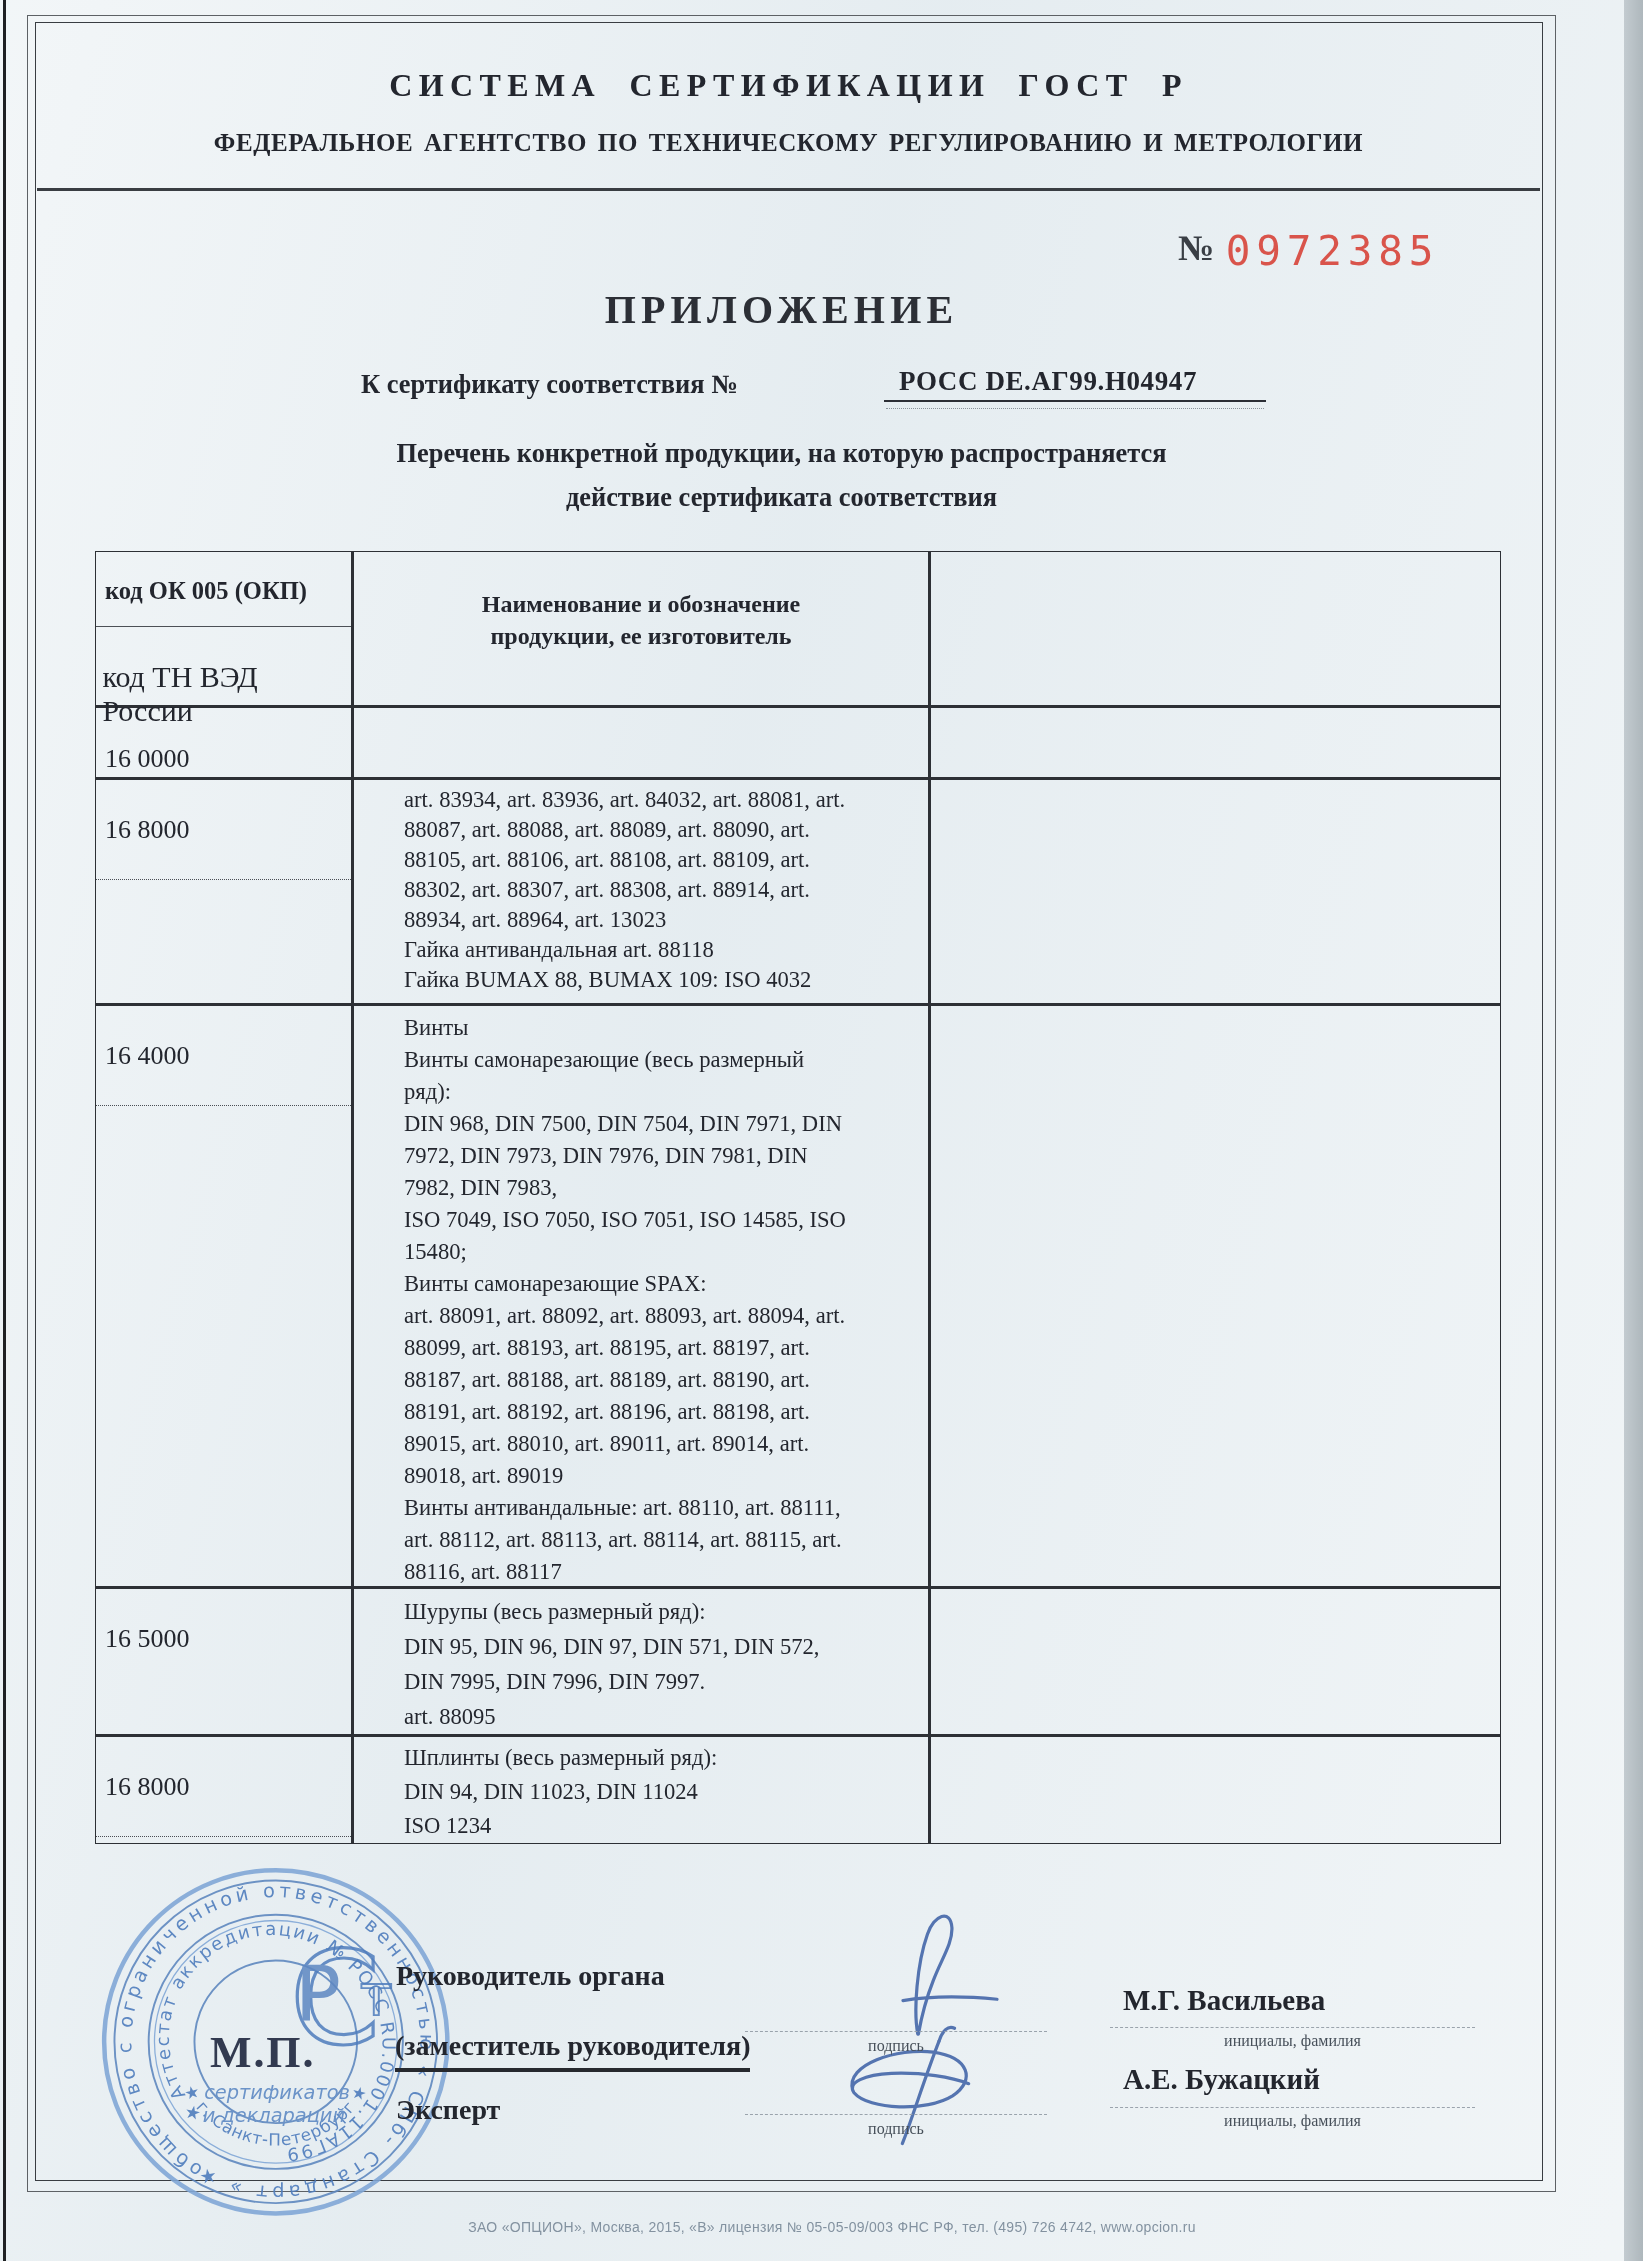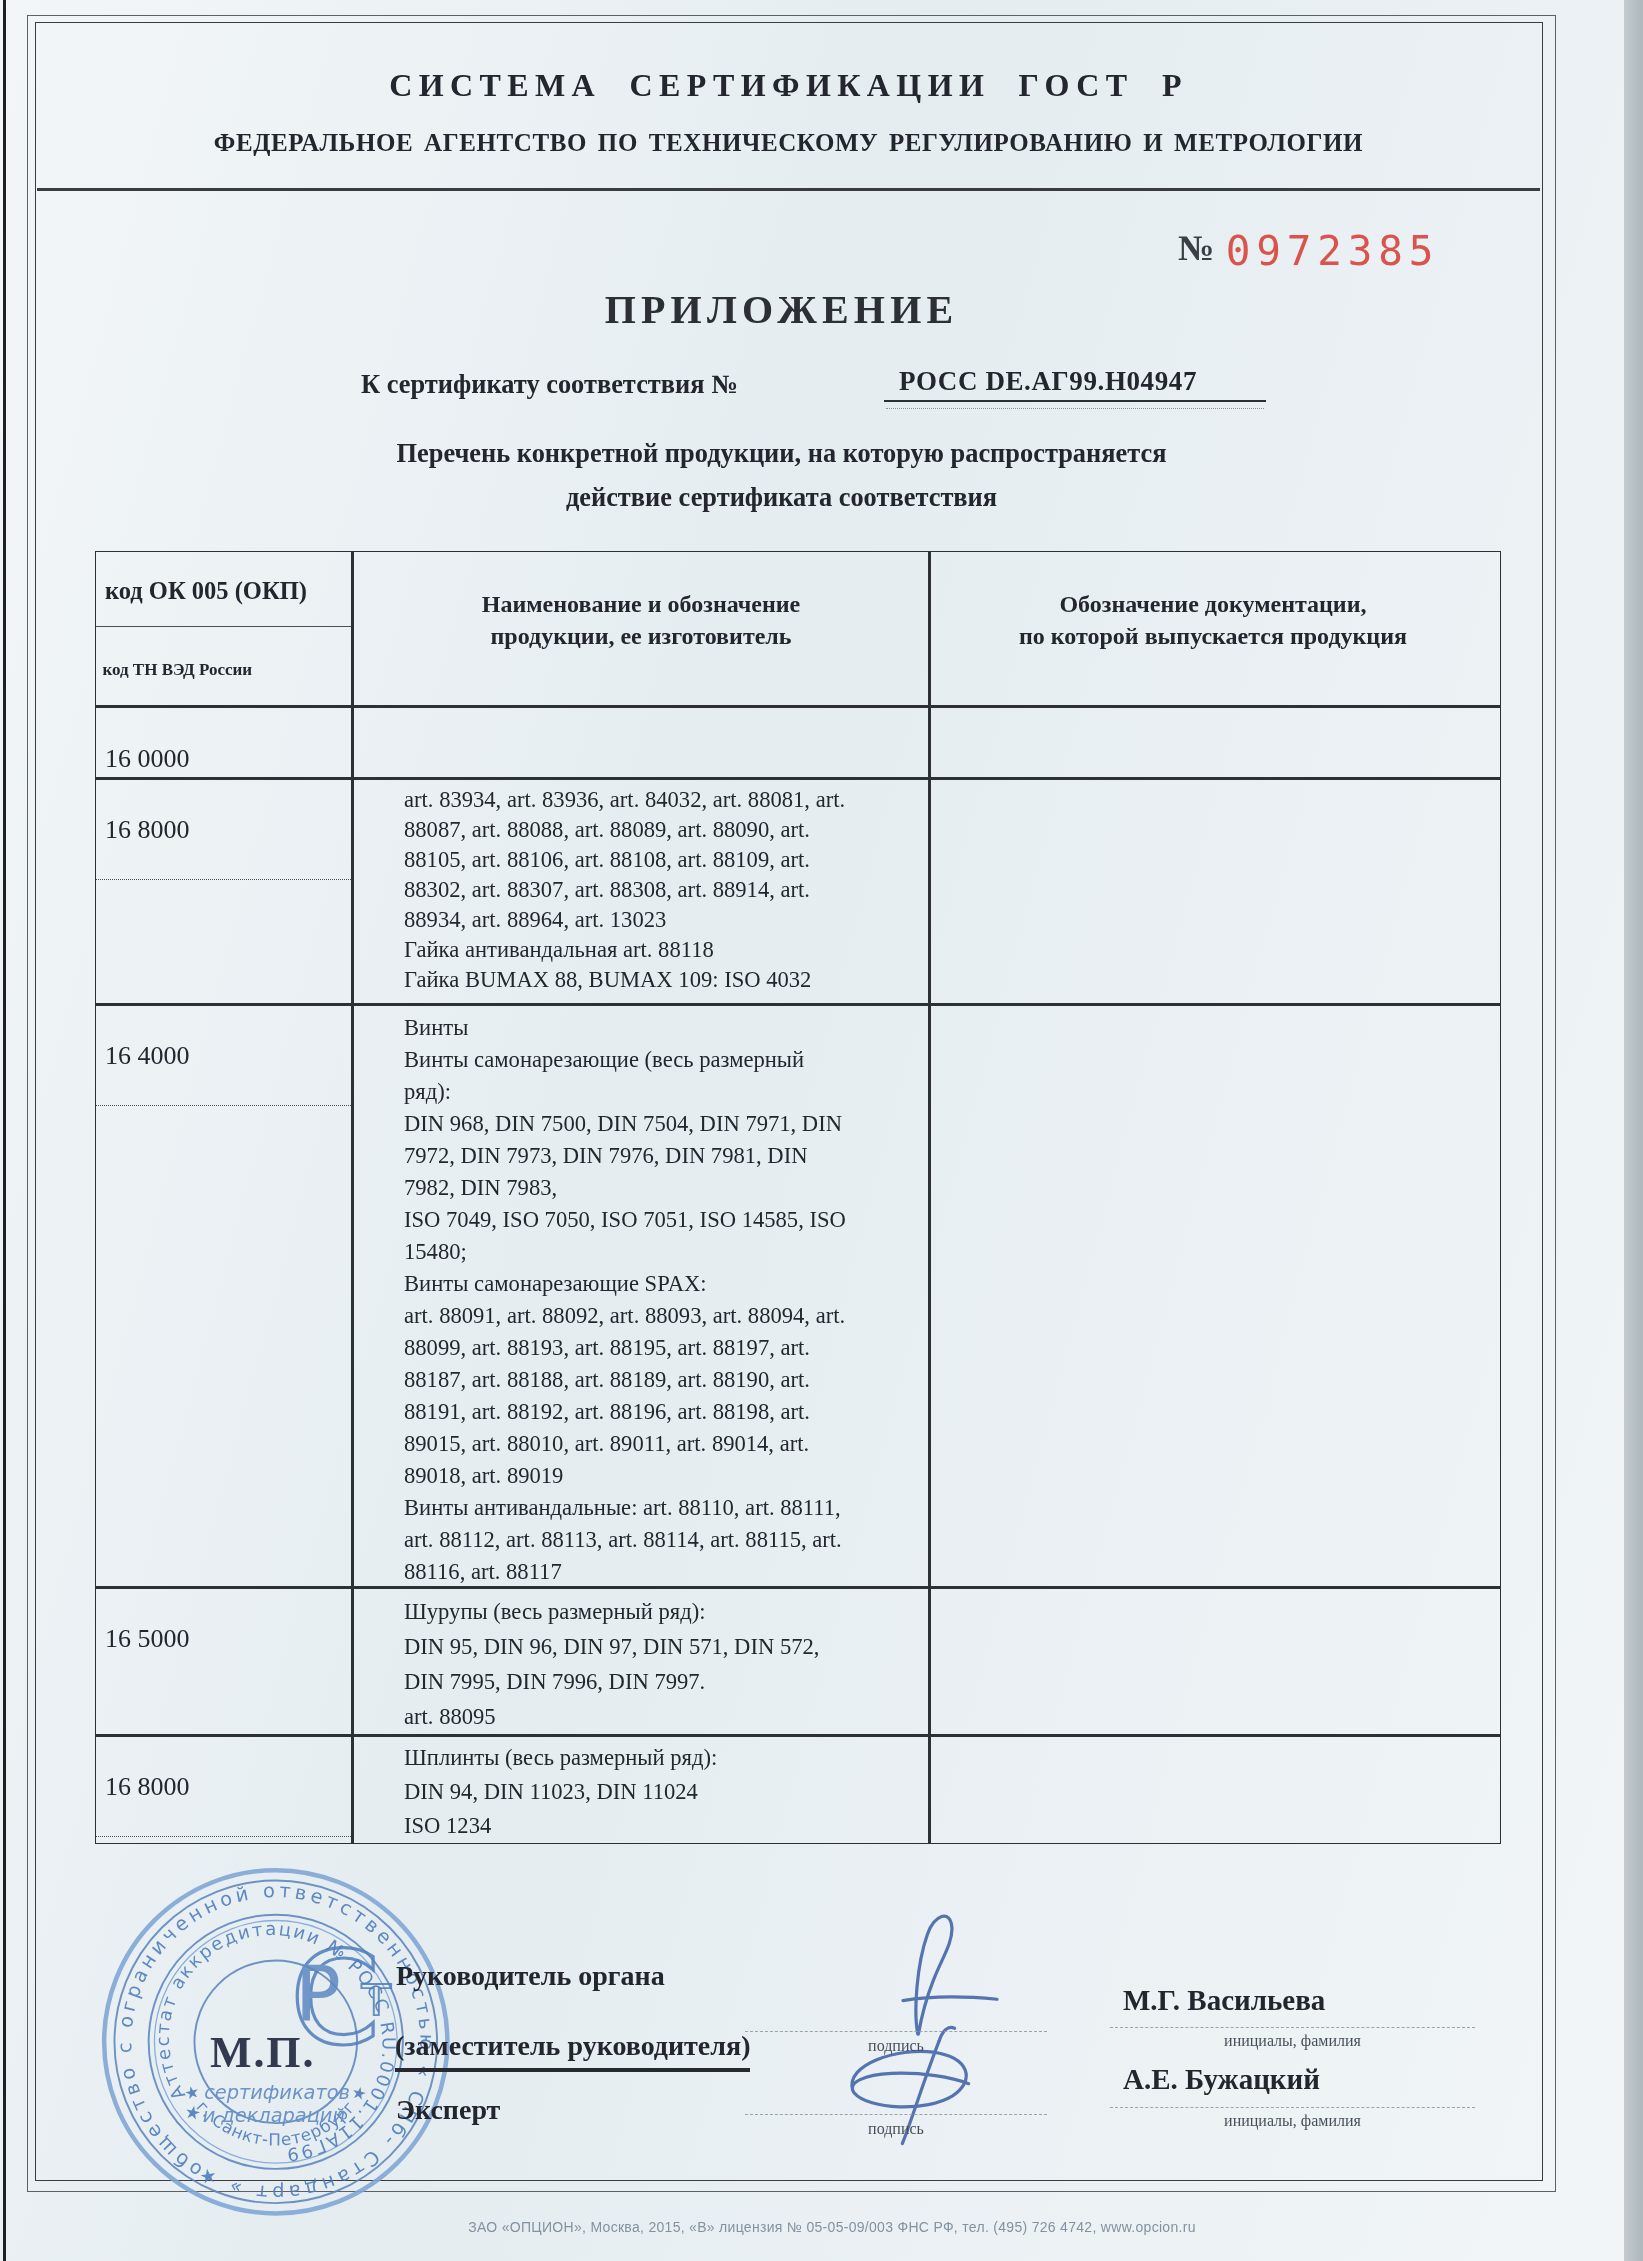--- a/index.html
+++ b/index.html
@@ -39,21 +39,21 @@
   .tbl .vline2{position:absolute;left:832px;top:0;width:2.6px;height:100%;background:#2d3035;}
   .tbl .hline{position:absolute;left:0;width:100%;background:#2d3035;}
   .hl-hdr{top:153px;height:3.2px;}
   .hl-r1{top:225px;height:2.6px;}
   .hl-r2{top:451px;height:2.6px;}
   .hl-r3{top:1034px;height:2.6px;}
   .hl-r4{top:1182px;height:2.6px;}
   .tbl .c1div{position:absolute;left:0;top:74px;width:255px;height:1.3px;background:#4c5056;}
   .cell{position:absolute;overflow:hidden;white-space:pre-line;}
   .hc1a{left:9px;top:24.5px;width:245px;font-size:24.5px;font-weight:600;}
-  .hc1b{left:6.4px;top:108px;width:248px;font-size:17px;font-weight:700;}
+  .hc1b{left:6.4px;top:108px;width:248px;font-size:30px;font-weight:400;}
   .hc2{left:258px;top:36px;width:574px;text-align:center;font-size:24px;font-weight:600;line-height:32px;}
   .hc3{left:834px;top:36px;width:566px;text-align:center;font-size:24px;font-weight:600;line-height:32px;}
   .codecell{font-size:26px;line-height:30px;padding:5.2px 0 0 9px;width:246px;}
   .code-dots{border-top:1.9px dotted #4a4e55;margin:3.9px 0 3.9px -9px;}
   .cc-r1{left:0;top:157px;height:66px;}
   .cc-r2{left:0;top:228px;height:116px;}
   .cc-r3{left:0;top:454px;height:116px;}
   .cc-r4{left:0;top:1037px;height:64px;}
   .cc-r5{left:0;top:1185px;height:103px;}
   .prod{left:259px;width:565px;padding:0 0 0 9px;font-size:22.6px;margin-left:40px;}
@@ -119,22 +119,20 @@
     <div class="hline hl-r1"></div>
     <div class="hline hl-r2"></div>
     <div class="hline hl-r3"></div>
     <div class="hline hl-r4"></div>
     <div class="c1div"></div>
 
     <div class="cell hc1a">код ОК 005 (ОКП)</div>
     <div class="cell hc1b">код ТН ВЭД России</div>
     <div class="cell hc2">Наименование и обозначение
 продукции, ее изготовитель</div>
-    <div class="cell hc3">Обозначение документации,
-по которой выпускается продукция</div>
 
     <div class="cell codecell cc-r1">
       <div>16 0000</div>
       
       
     </div>
 
     <div class="cell codecell cc-r2">
       <div>16 8000</div>
       <div class="code-dots"></div>

